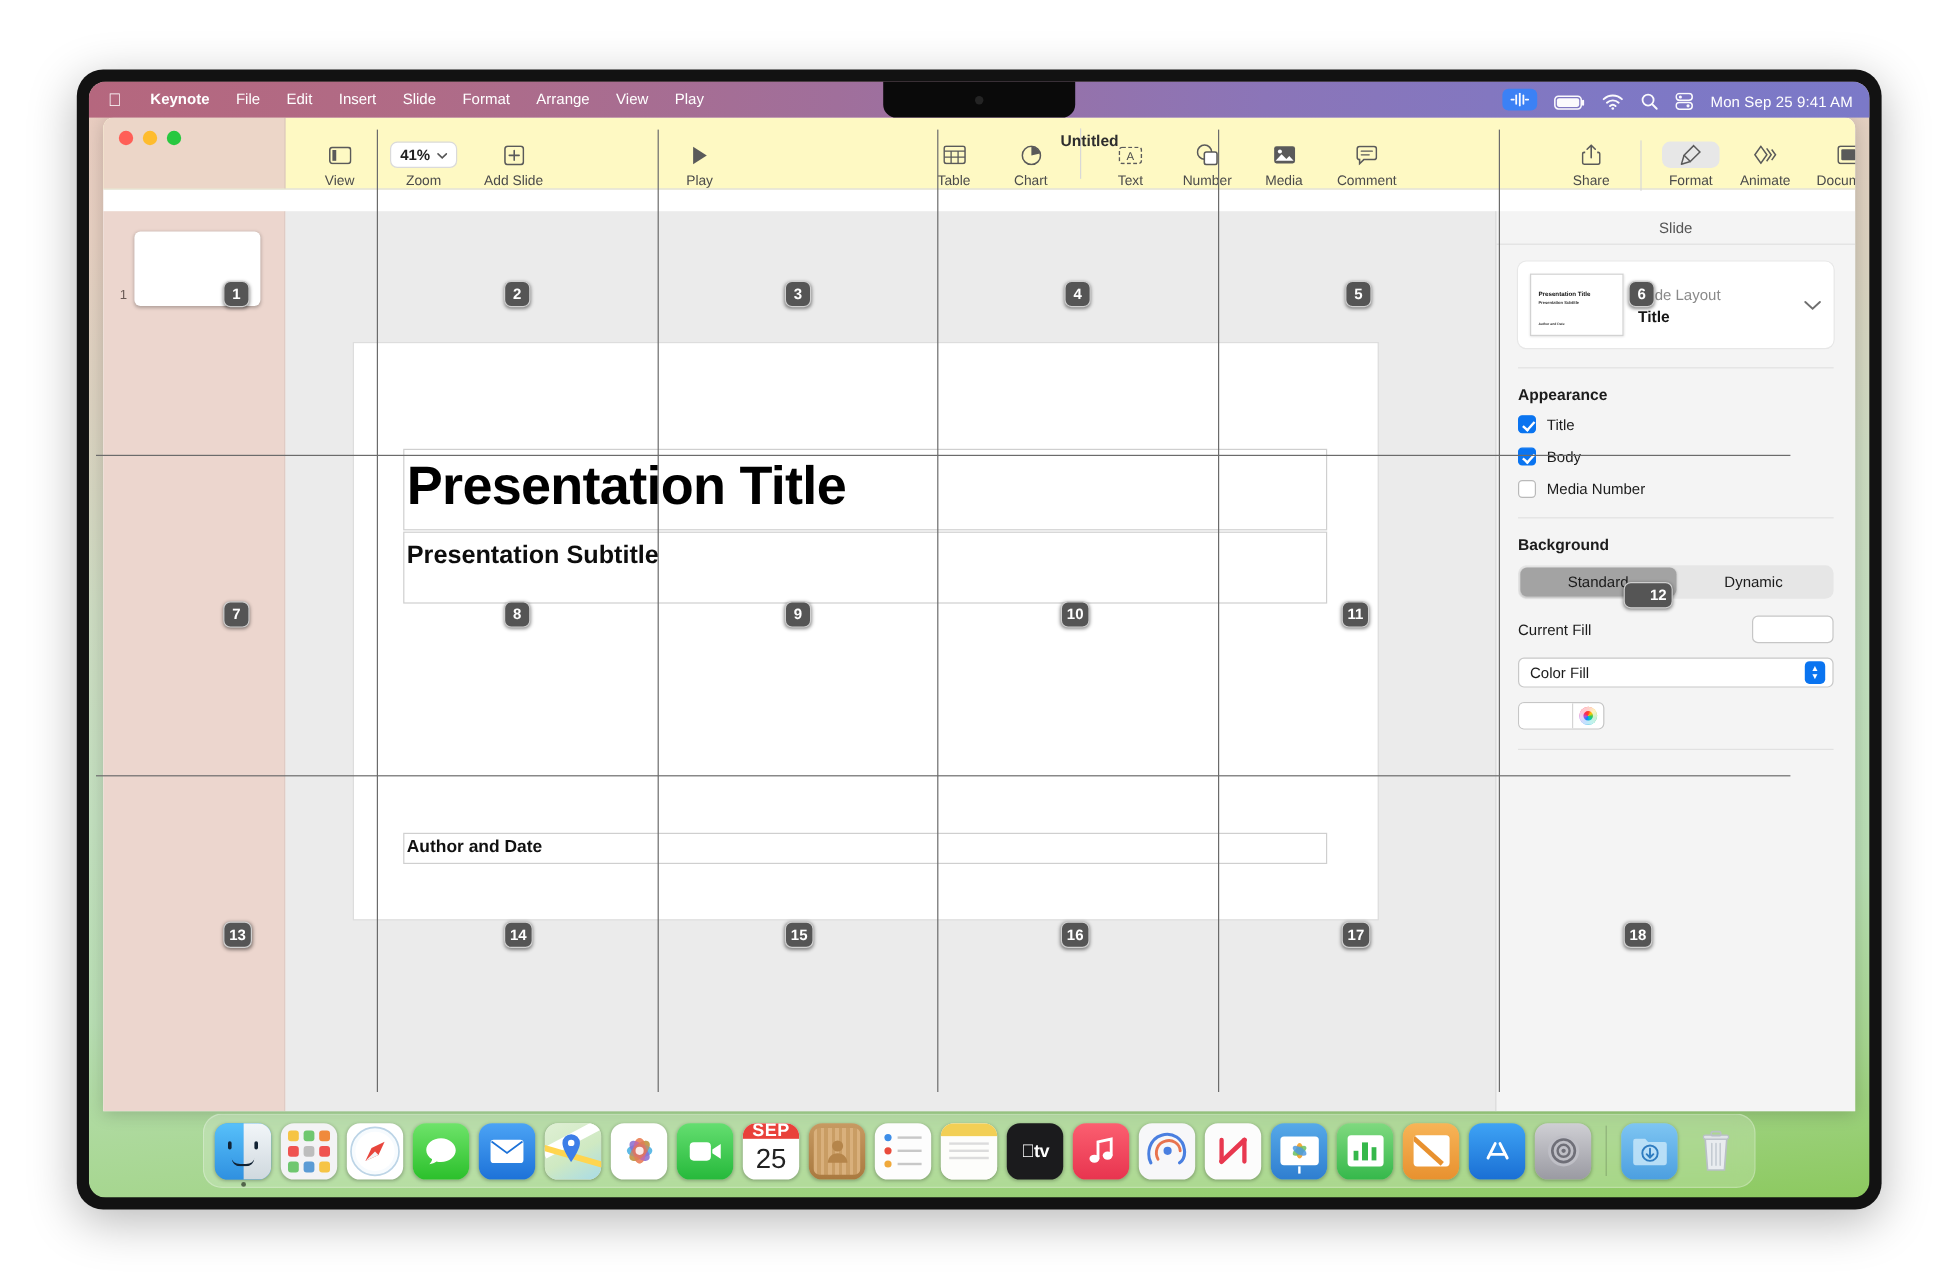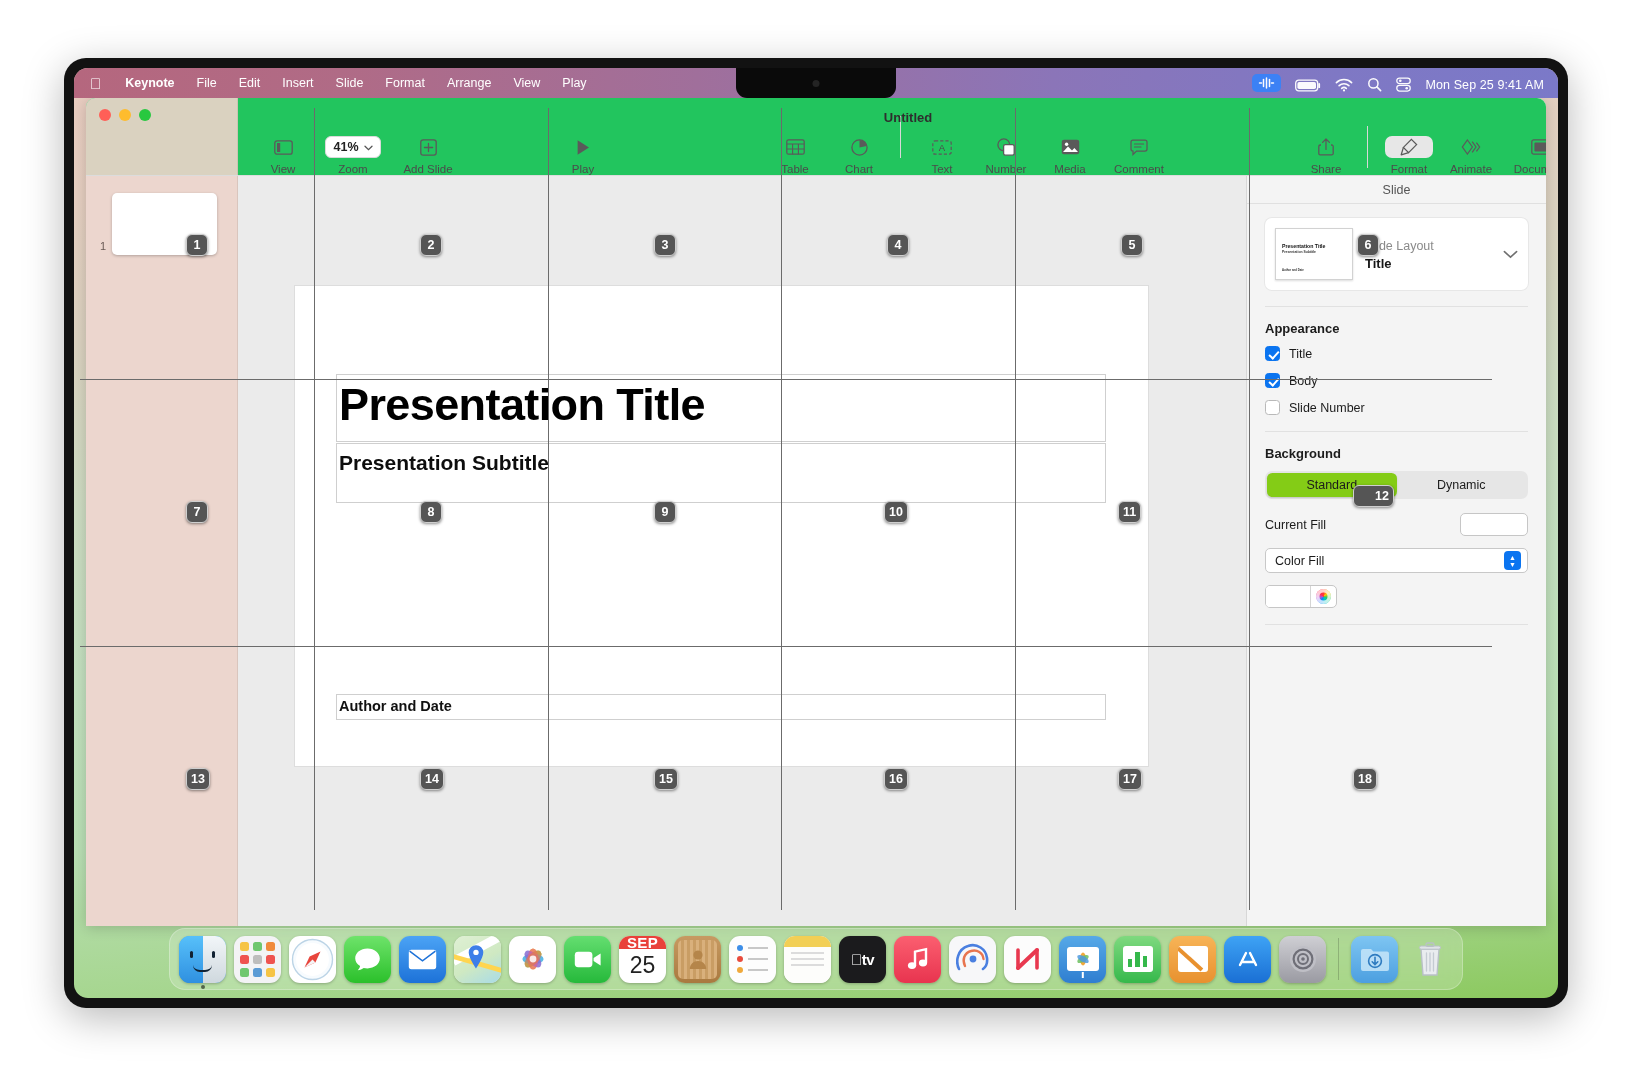--- a/index.html
+++ b/index.html
@@ -95,22 +95,22 @@
     right: 12px; bottom: 72px;
     background: #fff;
     border-radius: 9px 9px 0 0;
     overflow: hidden;
     box-shadow: 0 2px 14px rgba(0,0,0,.18);
   }
 
   
   #toolbar {
     position: relative;
-    height: 78px;
-    background: #22c55e;
+    height: 60px;
+    background: #fef9c3;
     border-bottom: 1px solid #dcdcdc;
     display: flex;
     text-align: center;
   }
   #tb-sidebar {
     width: 152px; flex: none;
     background: rgba(234,210,201,.92);
     border-right: 1px solid rgba(0,0,0,.07);
     display: flex; align-items: flex-start;
     padding: 11px 0 0 13px;
@@ -257,21 +257,21 @@
   }
   .seg {
     display: flex; background: #e6e6e6; border-radius: 7px;
     padding: 2px; margin-bottom: 14px;
   }
   .seg > div {
     flex: 1; text-align: center;
     font-size: 12.5px; color: #1b1b1b;
     padding: 5px 0; border-radius: 5.5px;
   }
-  .seg > div.on { background: #84cc16; box-shadow: 0 1px 2px rgba(0,0,0,.16); }
+  .seg > div.on { background: #a3a3a3; box-shadow: 0 1px 2px rgba(0,0,0,.16); }
   .fill-row { display: flex; align-items: center; justify-content: space-between; margin-bottom: 12px; }
   .fill-lbl { font-size: 12.5px; color: #1b1b1b; }
   .fill-swatch {
     width: 68px; height: 23px; background: #fff;
     border: 1px solid #c6c6c6; border-radius: 5px;
   }
   .select {
     height: 25px; background: #fff;
     border: 1px solid #c8c8c8; border-radius: 5px;
     display: flex; align-items: center;
@@ -661,21 +661,21 @@
             <div class="cb-row">
               <div class="cb on"></div>
               <div>Title</div>
             </div>
             <div class="cb-row">
               <div class="cb on"></div>
               <div>Body</div>
             </div>
             <div class="cb-row">
               <div class="cb"></div>
-              <div>Slide Number</div>
+              <div>Media Number</div>
             </div>
           </div>
 
           <div class="insp-sep" style="margin-top:4px;"></div>
 
           <div class="insp-pad">
             <div class="sec-title">Background</div>
 
             <div class="seg">
               <div class="on">Standard</div>

